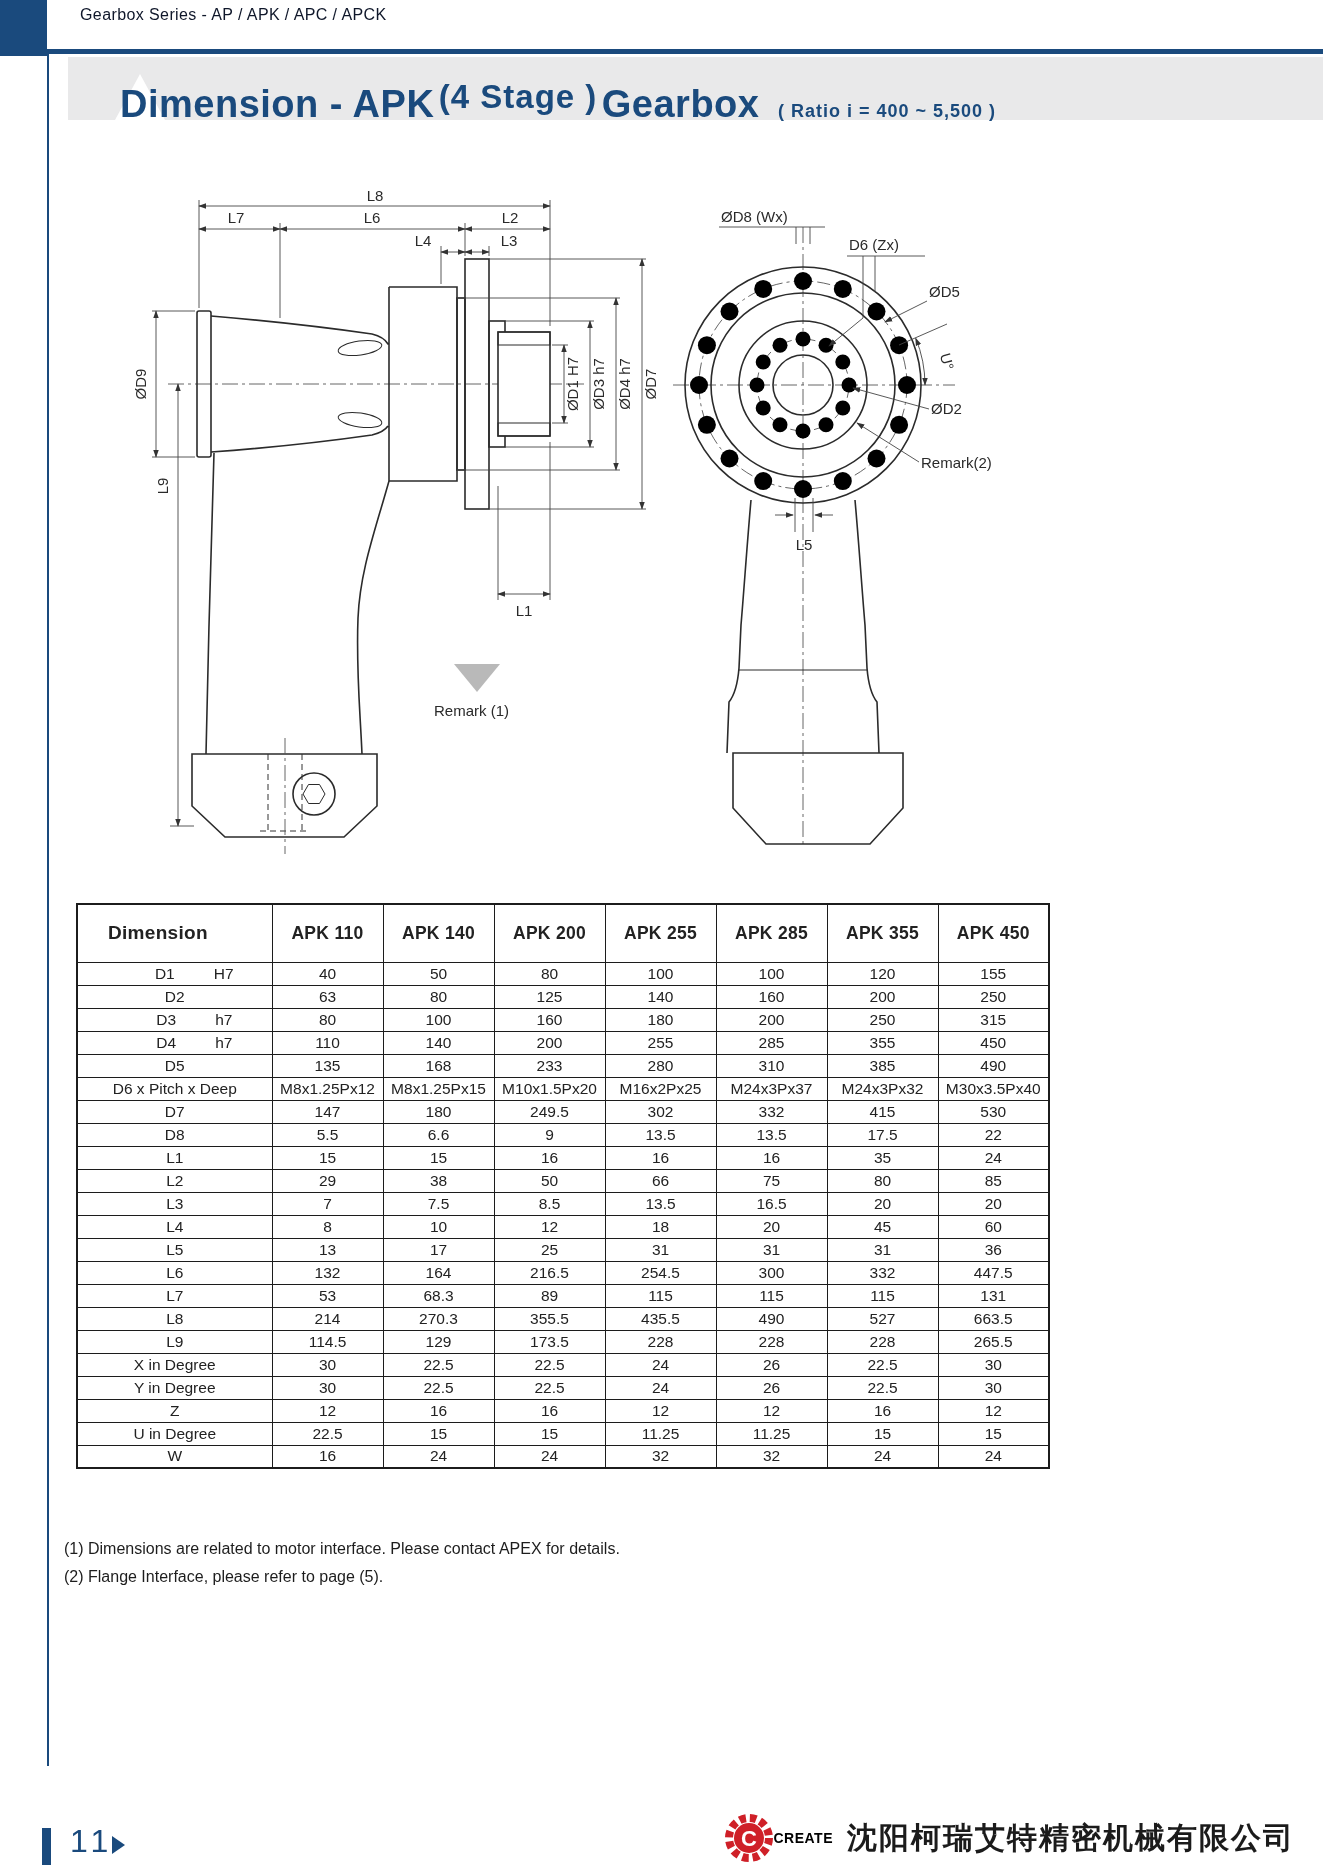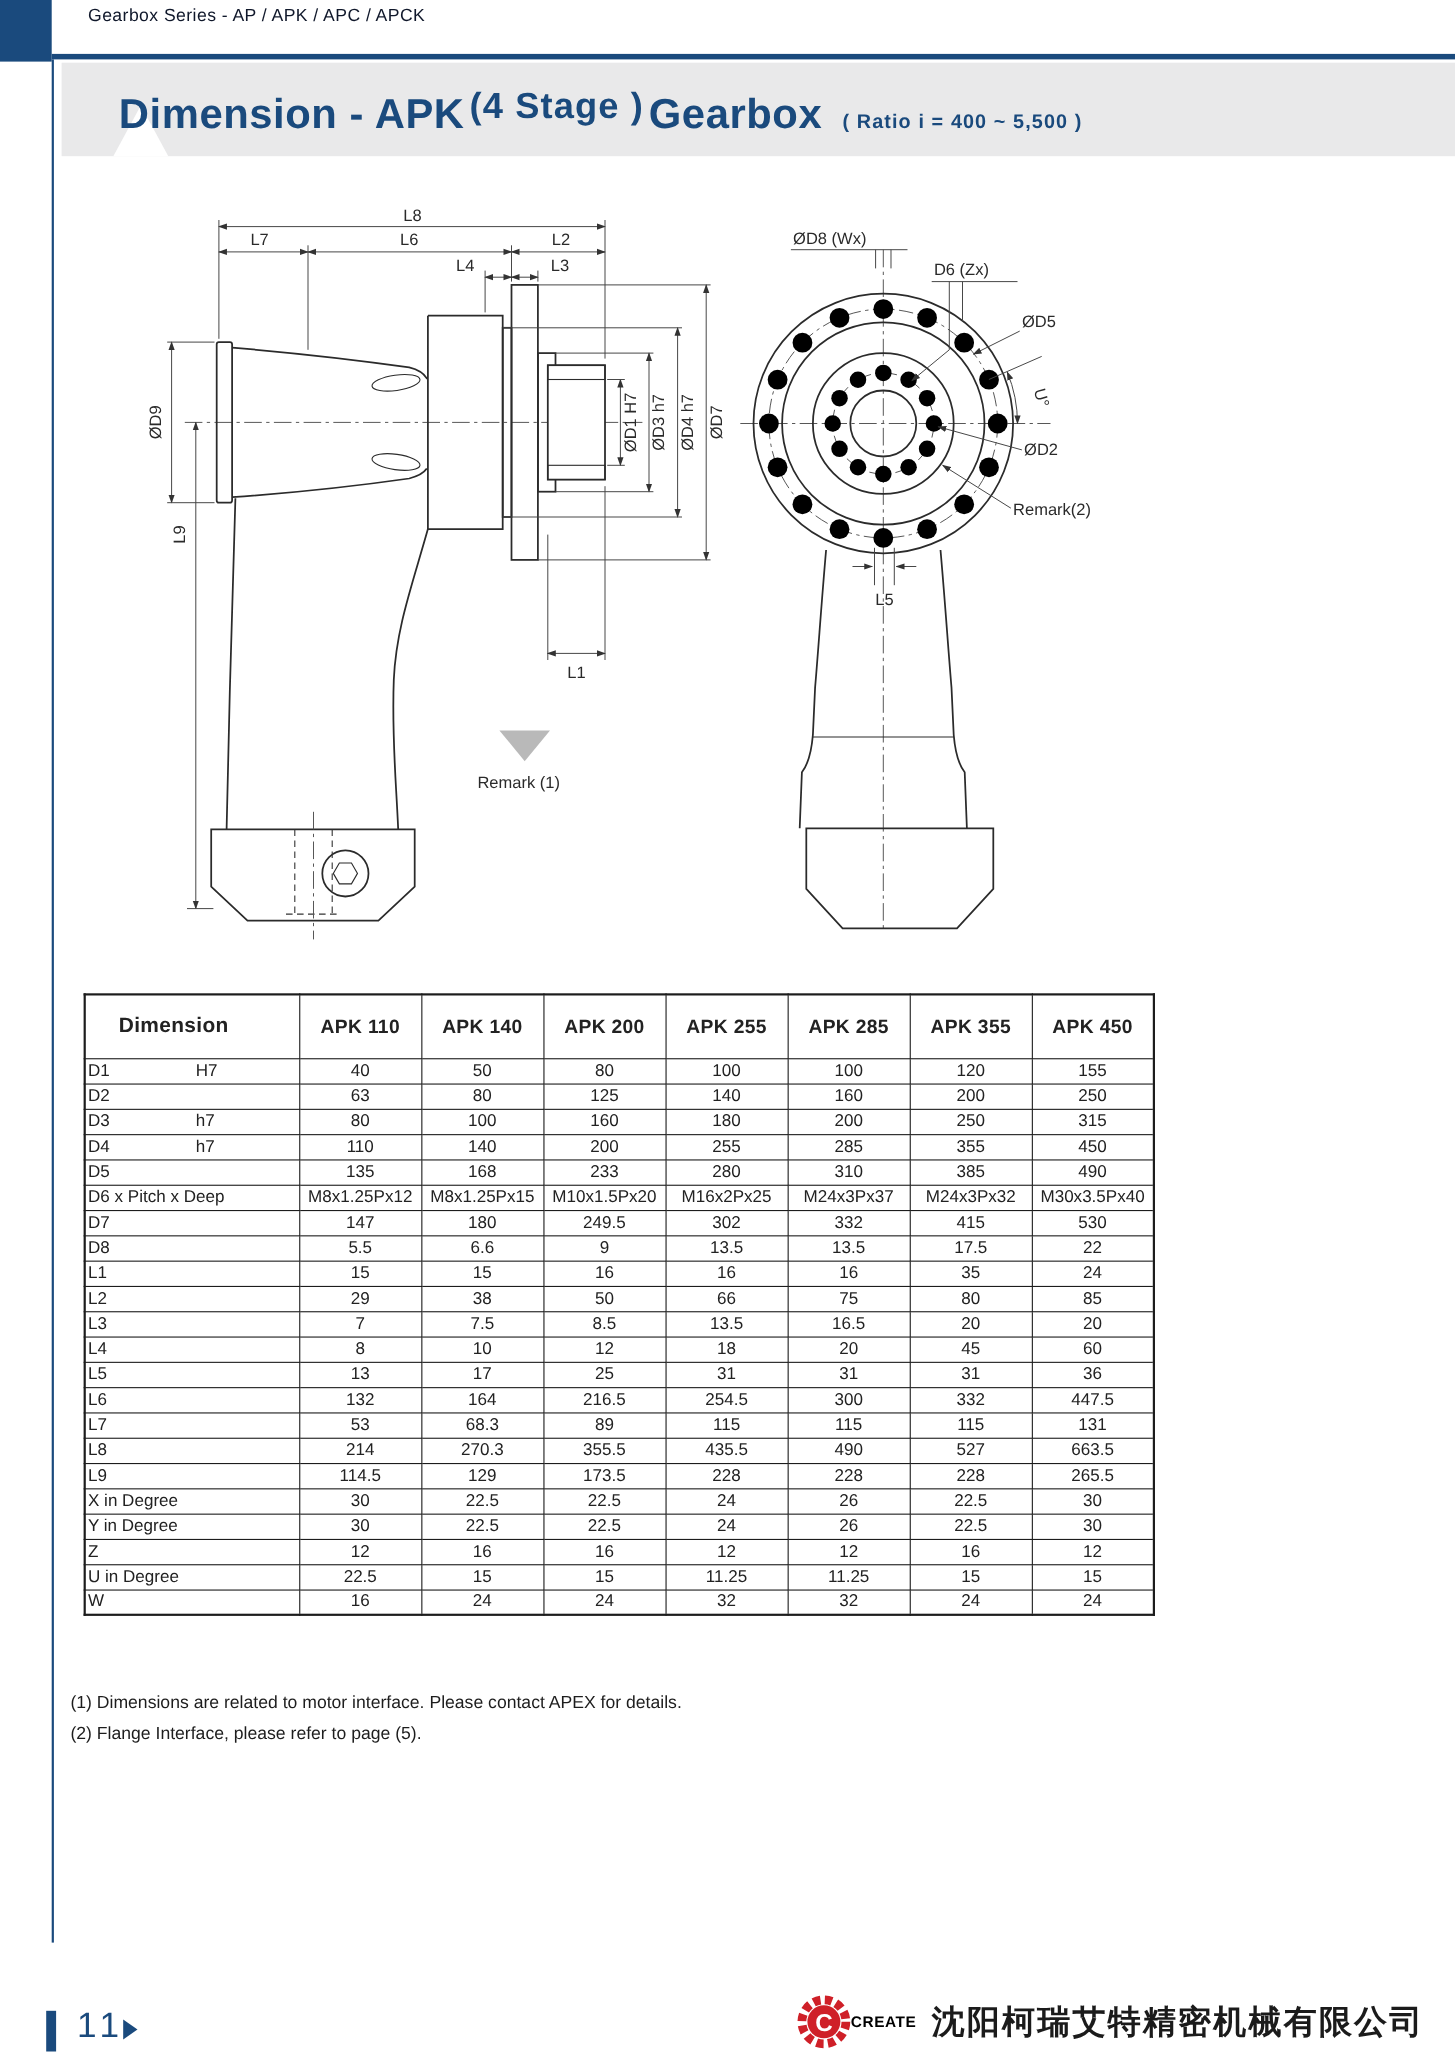--- a/index.html
+++ b/index.html
@@ -15,21 +15,21 @@
     width:1323px;height:1871px;position:relative;
     font-family:"Liberation Sans",sans-serif;color:var(--ink);
     overflow:hidden;
   }
   
   .corner-block{position:absolute;left:0;top:0;width:47px;height:56px;background:var(--navy)}
   .series-text{position:absolute;left:80px;top:6px;font-size:16px;letter-spacing:.4px;color:#0f172a}
   .header-rule{position:absolute;left:47px;top:49px;right:0;height:5px;background:var(--navy)}
   .left-rule{position:absolute;left:47px;top:54px;width:2px;height:1712px;background:var(--navy)}
   
-  .title-banner{position:absolute;left:56px;top:57px;right:0;height:85px;background:var(--banner)}
+  .title-banner{position:absolute;left:68px;top:57px;right:0;height:63px;background:var(--banner)}
   .banner-notch{position:absolute;left:47px;bottom:0;width:0;height:0;
     border-left:25px solid transparent;border-right:25px solid transparent;border-bottom:46px solid #fff}
   .title-line{position:absolute;left:52px;top:26px;white-space:nowrap;color:var(--navy)}
   .t-big{font-size:38px;font-weight:bold;letter-spacing:.5px}
   .t-stage{font-size:33px;font-weight:bold;position:relative;top:-9px;letter-spacing:1px}
   .t-ratio{font-size:18px;font-weight:bold;margin-left:14px;letter-spacing:1px}
   
   .drawing{position:absolute}
   #side-svg{left:132px;top:186px}
   #front-svg{left:663px;top:200px}
@@ -41,21 +41,21 @@
   .clc{fill:none;stroke:#555;stroke-width:.9px;stroke-dasharray:13 4 3 4}
   .hid{stroke:#333;stroke-width:1px;fill:none;stroke-dasharray:6 4}
   .dlab{font-family:"Liberation Sans",sans-serif;font-size:15px;fill:#2a2a2a}
   
   #dim-table{position:absolute;left:76px;top:903px;width:974px;border-collapse:collapse;table-layout:fixed;
     border:2px solid #1c1c1c}
   #dim-table th,#dim-table td{border:1px solid #1c1c1c;text-align:center;vertical-align:middle}
   #dim-table th{height:58px;font-size:17.5px;font-weight:bold;letter-spacing:.3px}
   #dim-table th:first-child{text-align:left;padding-left:30px;font-size:19px}
   #dim-table td{height:23px;font-size:15.5px;padding:0 2px}
-  #dim-table td.dimcell{text-align:left;}
+  #dim-table td.dimcell{text-align:center;}
   .dlabel{display:inline-block;min-width:98px}
   .dtol{display:inline-block}
   
   .notes{position:absolute;left:64px;top:1535px;font-size:16px;line-height:28px;color:#1d1d1d}
   
   .footer-accent-bar{position:absolute;left:42px;top:1828px;width:9px;height:37px;background:var(--navy)}
   .page-number{position:absolute;left:70px;top:1823px;font-size:32px;font-weight:normal;color:var(--navy);letter-spacing:5px}
   .page-arrow{position:absolute;left:112px;top:1836px;width:0;height:0;
     border-left:13px solid var(--navy);border-top:9px solid transparent;border-bottom:9px solid transparent}
   .company-logo{position:absolute;right:28px;top:1810px;display:flex;align-items:center;gap:4px}

